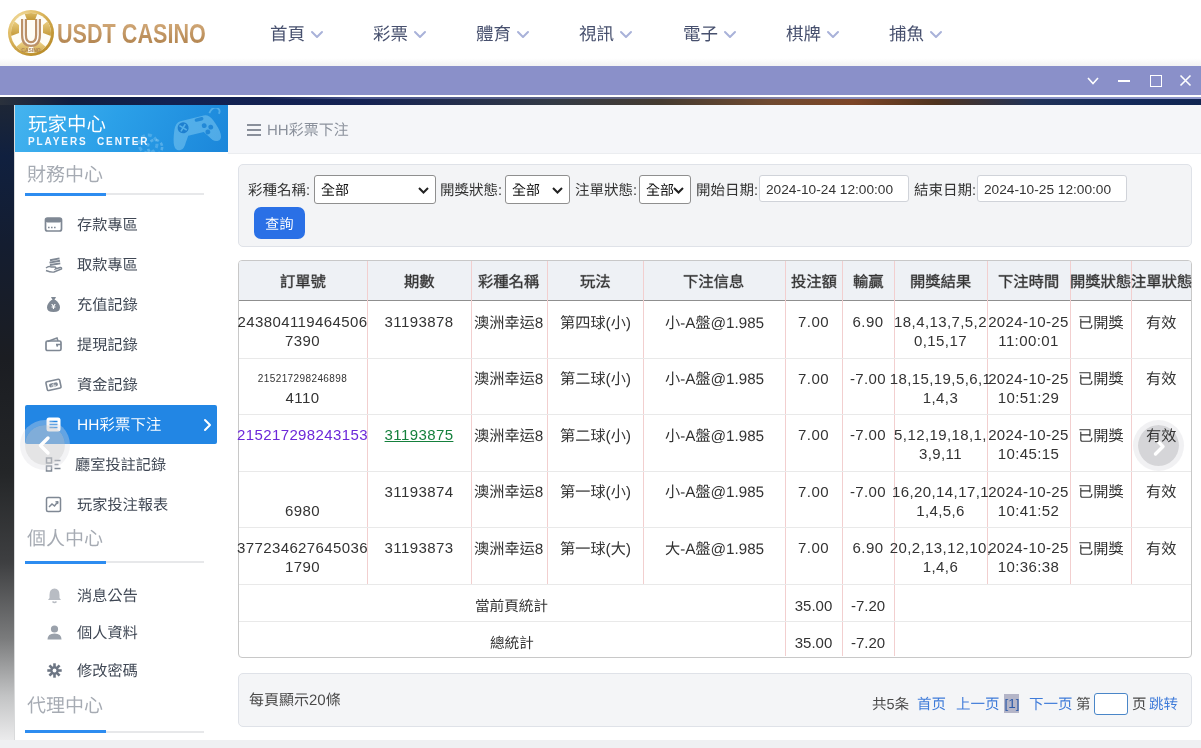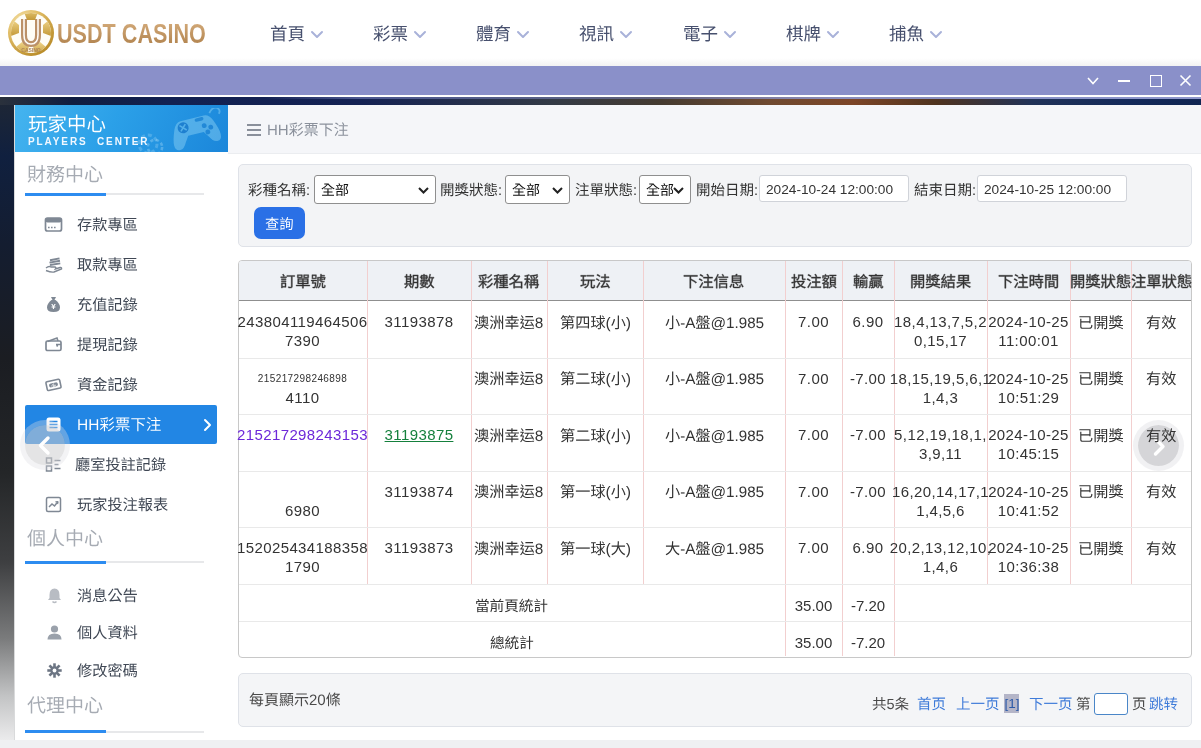--- a/index.html
+++ b/index.html
@@ -889,21 +889,21 @@
         <use href="#gn958b" transform="translate(15.2,15) scale(0.015200,-0.015200)" fill="#333"></use>
         <use href="#gn734e" transform="translate(30.4,15) scale(0.015200,-0.015200)" fill="#333"></use>
       </g>
     </svg>
 <svg class="t" style="left:1145.3px;top:482.3px;" width="33" height="19" viewBox="0 0 33 19">
       <g transform="translate(1,0)">
         <use href="#gn6709" transform="translate(0.0,15) scale(0.015200,-0.015200)" fill="#333"></use>
         <use href="#gn6548" transform="translate(15.2,15) scale(0.015200,-0.015200)" fill="#333"></use>
       </g>
     </svg>
-<div class="ht" style="font-size:15px;color:#333;letter-spacing:0.4px;line-height:18px;left:2.5px;top:539.4px;width:600px;text-align:center;">152025434188358</div>
+<div class="ht" style="font-size:15px;color:#333;letter-spacing:0.4px;line-height:18px;left:2.5px;top:539.4px;width:600px;text-align:center;">377234627645036</div>
 <div class="ht" style="font-size:15px;color:#333;letter-spacing:0.4px;line-height:18px;left:2.5px;top:558.4px;width:600px;text-align:center;">1790</div>
 <div class="ht" style="font-size:15px;color:#333;letter-spacing:0.4px;line-height:18px;left:119.0px;top:539.4px;width:600px;text-align:center;">31193873</div>
 <svg class="t" style="left:473.4px;top:538.9px;" width="72" height="19" viewBox="0 0 72 19">
       <g transform="translate(1,0)">
         <use href="#gn6fb3" transform="translate(0.0,15) scale(0.015200,-0.015200)" fill="#333"></use>
         <use href="#gn6d32" transform="translate(15.2,15) scale(0.015200,-0.015200)" fill="#333"></use>
         <use href="#gn5e78" transform="translate(30.4,15) scale(0.015200,-0.015200)" fill="#333"></use>
         <use href="#gn8fd0" transform="translate(45.6,15) scale(0.015200,-0.015200)" fill="#333"></use>
         <use href="#gl38" transform="translate(60.8,15) scale(0.007422,-0.007422)" fill="#333"></use>
       </g>

